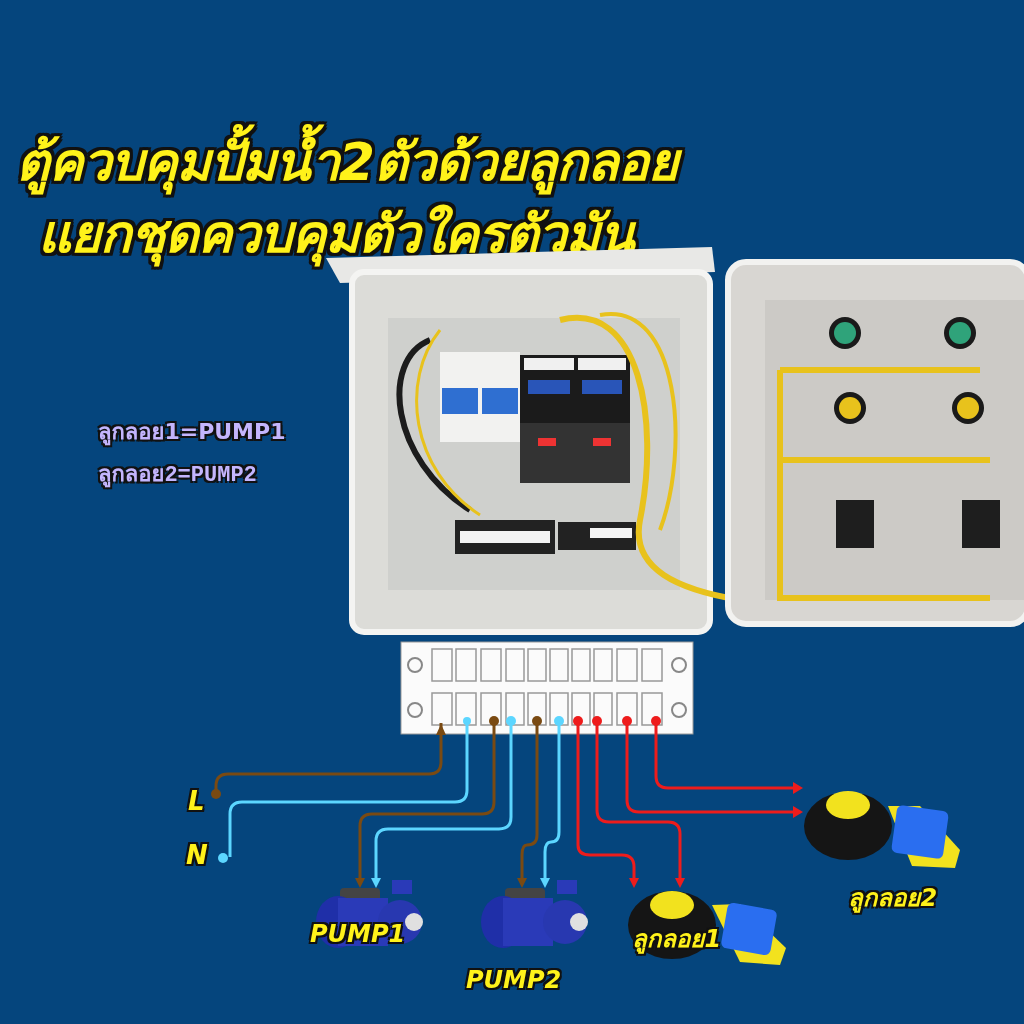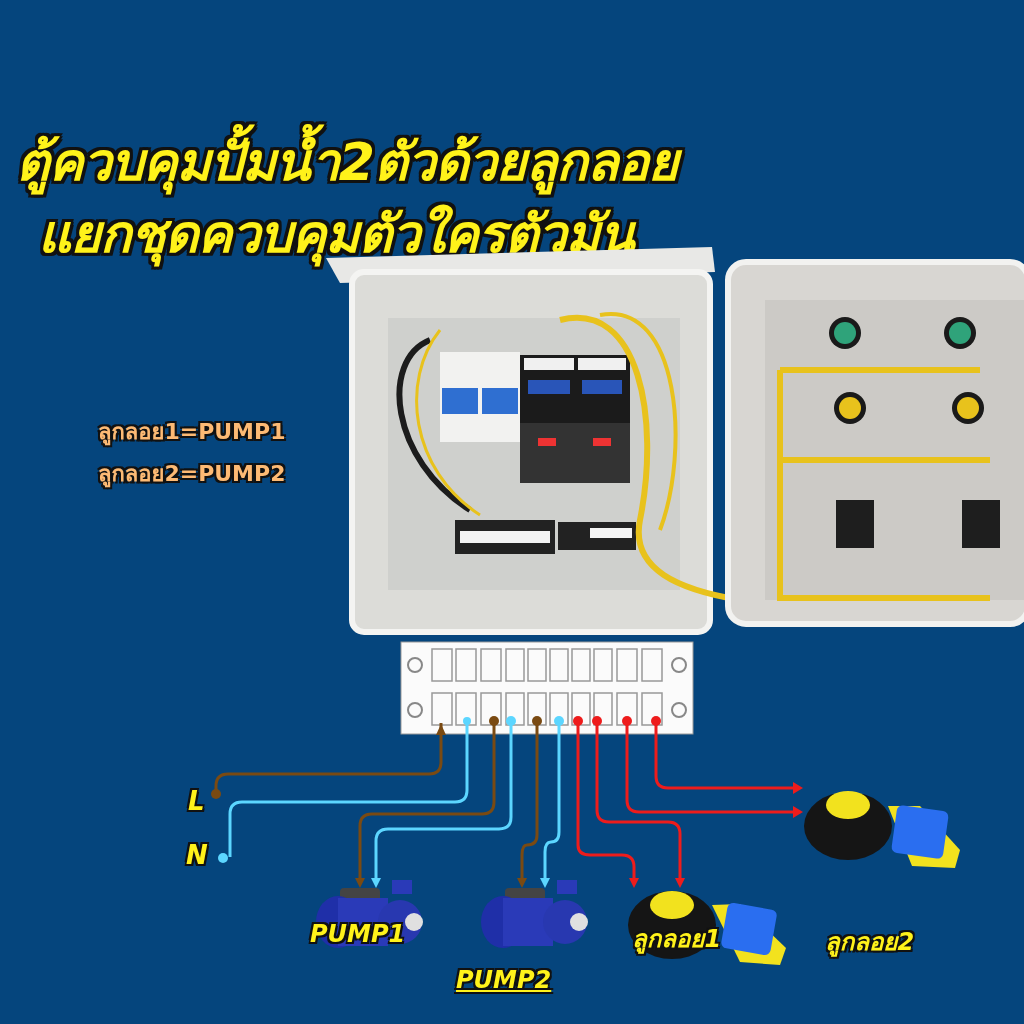--- a/index.html
+++ b/index.html
@@ -1,20 +1,20 @@
 <!DOCTYPE html>
 <html><head>
   <meta charset="utf-8">
   <style>
     html, body { margin:0; padding:0; }
     body { width:1024px; height:1024px; background:#05457d; position:relative; overflow:hidden; font-family:"DejaVu Sans", sans-serif; }
     .title { position:absolute; left:16px; width:1024px; text-align:left; font-weight:bold; font-style:italic; font-size:52px; color:#fff21a;
       text-shadow: -3px -3px 0 #111, 3px -3px 0 #111, -3px 3px 0 #111, 3px 3px 0 #111, 0 3px 0 #111, 0 -3px 0 #111, 3px 0 0 #111, -3px 0 0 #111; letter-spacing:-1px; }
     .t1 { top:120px; } .t2 { top:192px;margin-left:22px; }
-    .maplabel { position:absolute; left:98px; font-weight:bold; font-size:22px; color:#fdba74;
+    .maplabel { position:absolute; left:98px; font-weight:bold; font-size:22px; color:#c4b5fd;
       text-shadow: -2px -2px 0 #111, 2px -2px 0 #111, -2px 2px 0 #111, 2px 2px 0 #111; }
     .ylabel { position:absolute; font-weight:bold; font-style:italic; font-size:24px; color:#fff21a;
       text-shadow: -2px -2px 0 #111, 2px -2px 0 #111, -2px 2px 0 #111, 2px 2px 0 #111; }
     svg { position:absolute; left:0; top:0; }
   </style>
 </head>
 <body>
 
 <div class="title t1">ตู้ควบคุมปั้มน้ำ2ตัวด้วยลูกลอย</div>
 <div class="title t2">แยกชุดควบคุมตัวใครตัวมัน</div>
@@ -156,21 +156,21 @@
   </g>
   <g>
     <ellipse cx="848" cy="826" rx="44" ry="34" fill="#151515"></ellipse>
     <ellipse cx="848" cy="805" rx="22" ry="14" fill="#f2e21e"></ellipse>
     <path d="M888,806 L920,806 L960,850 L955,868 L912,866 Z" fill="#f2e21e"></path>
     <rect x="894" y="808" width="52" height="48" rx="6" transform="rotate(8 920 832)" fill="#2a6ef0"></rect>
   </g>
 </svg>
 
 <div class="maplabel" style="top:414px;">ลูกลอย1=PUMP1</div>
-<div class="maplabel" style="top:456px;">ลูกลอย2=PUMP2</div>
+<div class="maplabel" style="top:456px;font-family:Liberation Mono, monospace;">ลูกลอย2=PUMP2</div>
 
 <div class="ylabel" style="left:188px; top:786px; font-size:26px;">L</div>
 <div class="ylabel" style="left:186px; top:840px; font-size:26px;">N</div>
 
 <div class="ylabel" style="left:310px; top:920px;">PUMP1</div>
-<div class="ylabel" style="left:456px; top:966px;text-decoration:underline;">PUMP2</div>
+<div class="ylabel" style="left:466px; top:966px;">PUMP2</div>
 <div class="ylabel" style="left:632px; top:919px;">ลูกลอย1</div>
-<div class="ylabel" style="left:825px; top:878px;margin-top:44px;">ลูกลอย2</div>
+<div class="ylabel" style="left:848px; top:878px;">ลูกลอย2</div>
 
 </body></html>

